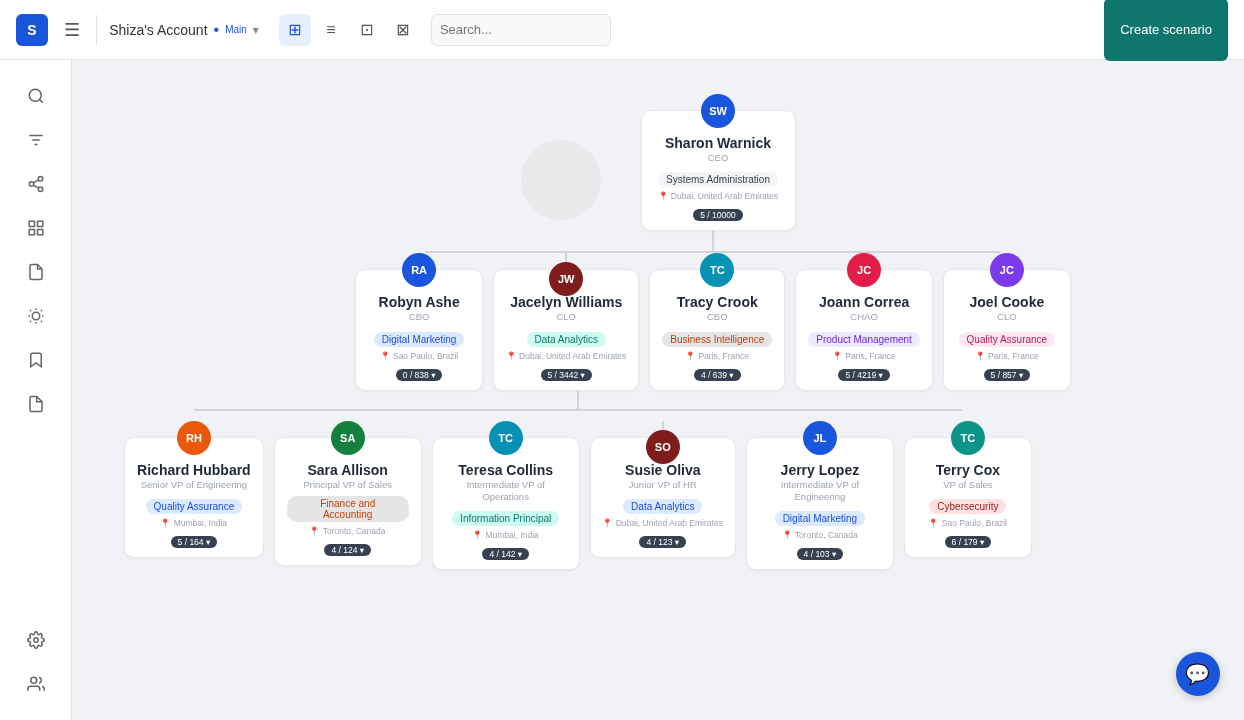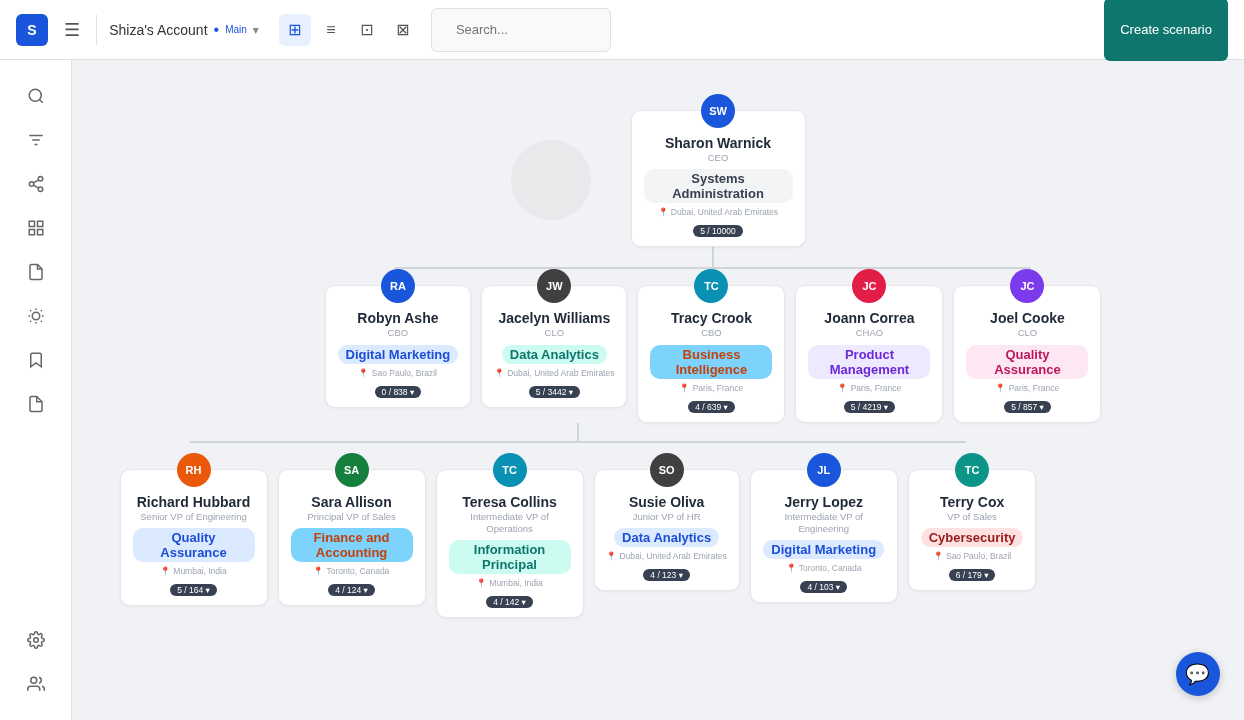--- a/index.html
+++ b/index.html
@@ -49,22 +49,22 @@
       display: flex; align-items: center; gap: 4px; margin-left: 8px;
     }
     .toolbar-btn {
       width: 32px; height: 32px; border-radius: 6px;
       display: flex; align-items: center; justify-content: center;
       cursor: pointer; color: #555; font-size: 16px;
       border: none; background: transparent;
     }
     .toolbar-btn.active { background: #e8f0fe; color: #1a56db; }
     .header-search {
-      width: 180px; height: 44px; border: 1px solid #e0e0e0;
-      border-radius: 6px; padding: 0 24px; font-size: 13px;
+      width: 180px; height: 32px; border: 1px solid #e0e0e0;
+      border-radius: 6px; padding: 0 8px; font-size: 13px;
       background: #f9f9f9; color: #999;
     }
     .create-scenario-btn {
       margin-left: auto;
       background: #0f766e; color: white;
       border: none; border-radius: 6px;
       padding: 24px 16px; font-size: 13px; font-weight: 500;
       cursor: pointer;
     }
 
@@ -94,29 +94,29 @@
       position: absolute;
       left: 72px; top: 60px;
       right: 0; bottom: 0;
       background: #f0f2f5;
       overflow: auto;
     }
 
     
     .badge-blue { background: #dbeafe; color: #1d4ed8; }
     .badge-purple { background: #ede9fe; color: #6d28d9; }
-    .badge-orange { background: #7dd3fc; color: #c2410c; }
+    .badge-orange { background: #e5e5e5; color: #c2410c; }
     .badge-pink { background: #fce7f3; color: #be185d; }
     .badge-gray { background: #f3f4f6; color: #374151; }
     .badge-red { background: #fee2e2; color: #991b1b; }
     .badge-teal { background: #ccfbf1; color: #0f766e; }
 
     
     .av-blue { background: #1a56db; }
-    .av-indigo { background: #404040; }
+    .av-indigo { background: #7f1d1d; margin-top: 9px; }
     .av-cyan { background: #0891b2; }
     .av-green { background: #15803d; }
     .av-orange { background: #ea580c; }
     .av-rose { background: #e11d48; }
     .av-violet { background: #7c3aed; }
     .av-teal { background: #0d9488; }
 
     
     .ghost-node {
       width: 80px; height: 80px;
@@ -185,21 +185,21 @@
       font-size: 14px; font-weight: 600; color: #1f2937;
       margin-top: 14px; margin-bottom: 1px;
     }
 
     .card-role {
       font-size: 9.5px; color: #9ca3af; margin-bottom: 5px;
       line-height: 1.3;
     }
 
     .card-badge {
-      font-size: 13px; font-weight: 700;
+      font-size: 10px; font-weight: 400;
       padding: 2px 8px;
       border-radius: 10px;
       display: inline-block;
       margin-bottom: 4px;
     }
 
     .card-loc {
       font-size: 8.5px; color: #9ca3af; margin-bottom: 3px;
     }
 

